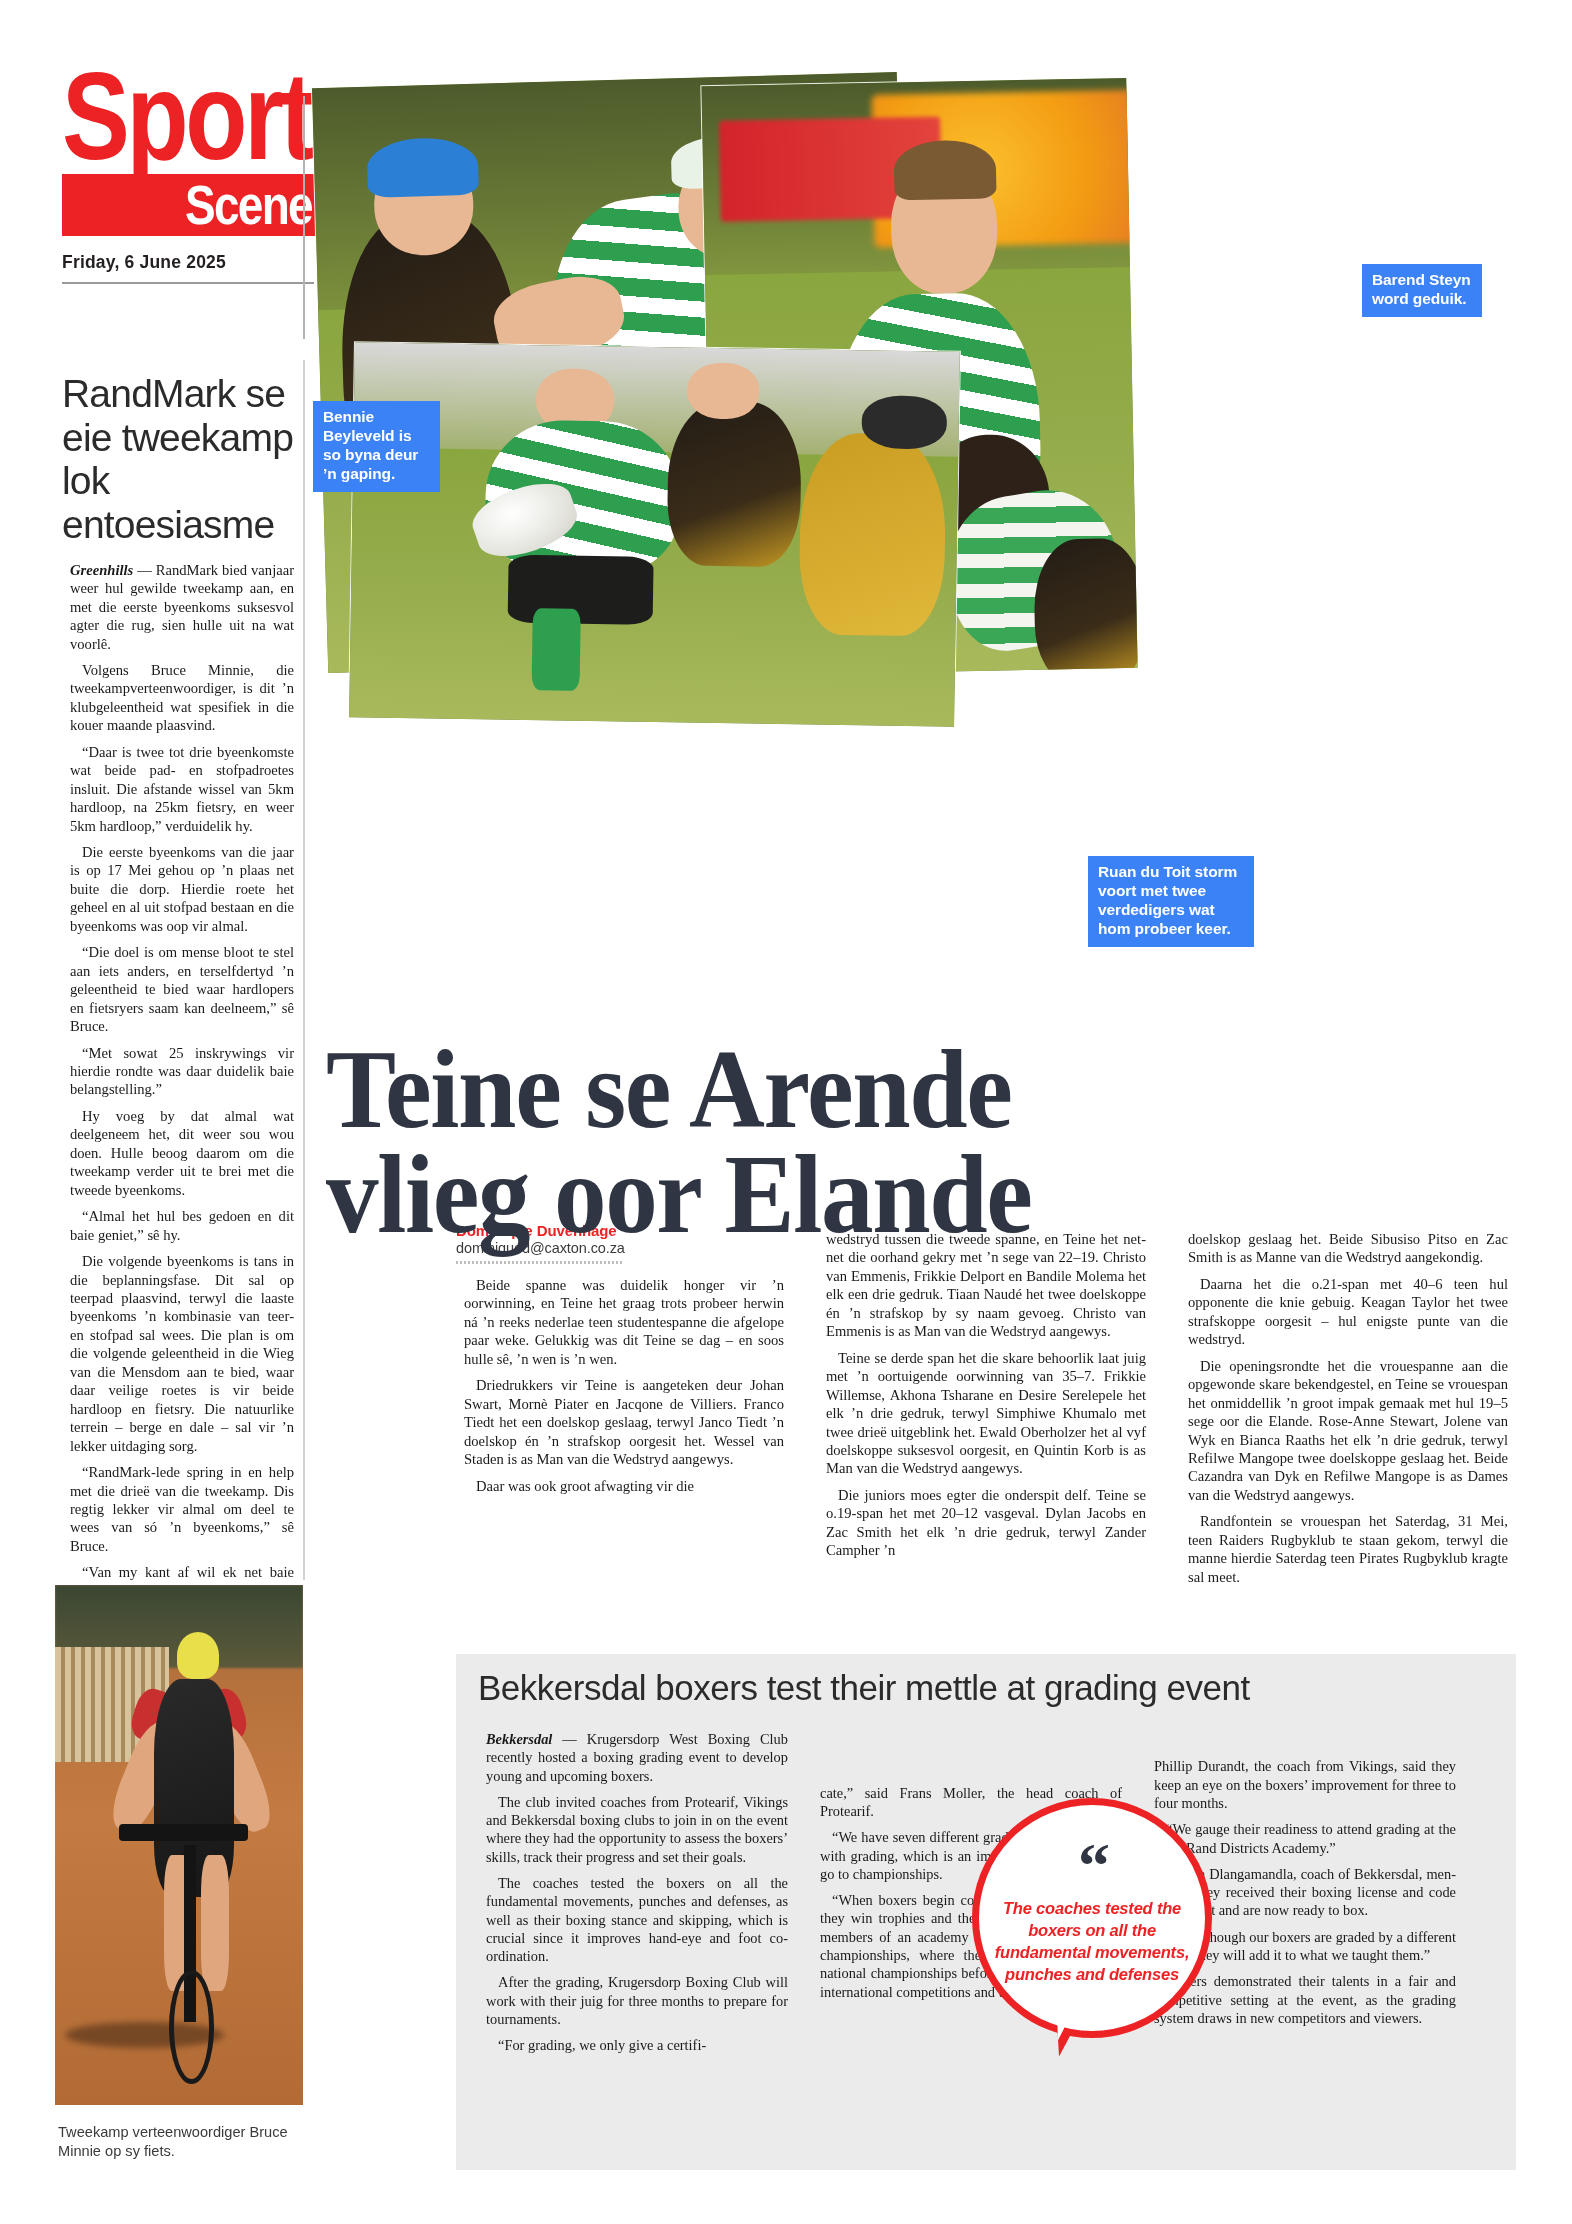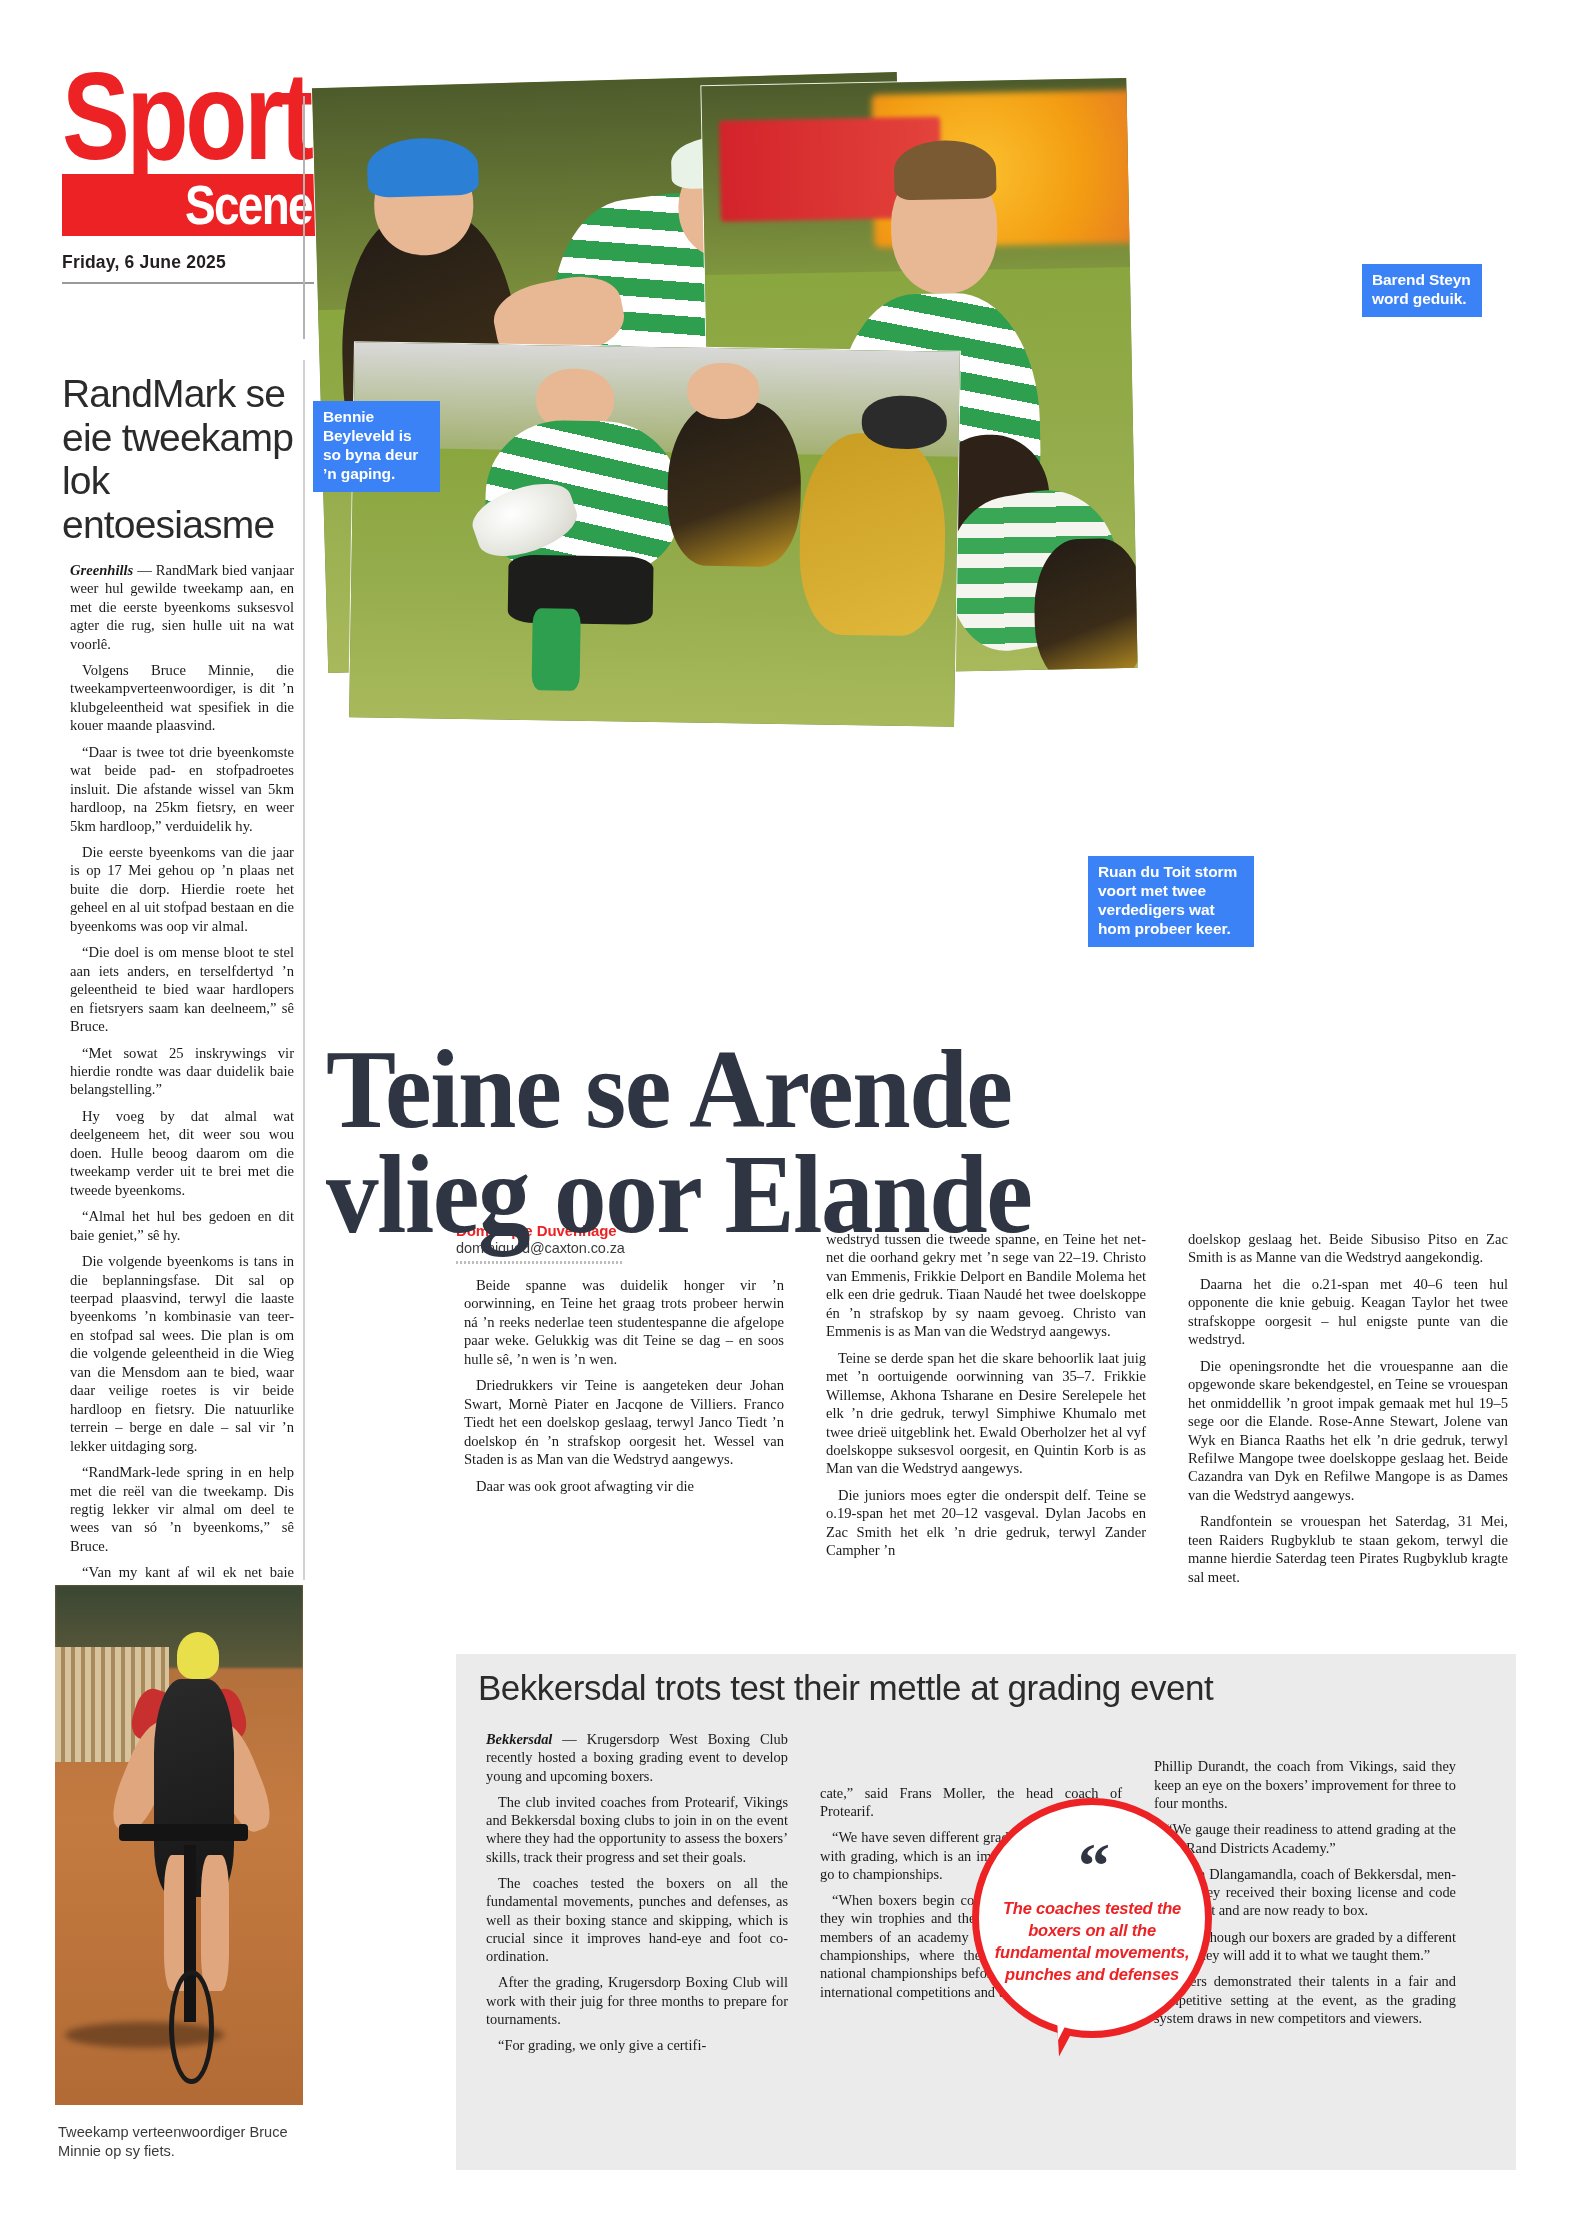--- a/index.html
+++ b/index.html
@@ -290,21 +290,21 @@
     <div class="bodytext" id="left-body">
         <p class="first"><b><i>Greenhills</i></b> — RandMark bied vanjaar weer hul gewilde tweekamp aan, en met die eerste byeenkoms suksesvol agter die rug, sien hulle uit na wat voorlê.</p>
         <p class="">Volgens Bruce Minnie, die tweekamp­verteenwoordiger, is dit ’n klubgeleent­heid wat spesifiek in die kouer maande plaasvind.</p>
         <p class="">“Daar is twee tot drie byeenkomste wat beide pad- en stofpadroetes insluit. Die afstande wissel van 5km hardloop, na 25km fietsry, en weer 5km hardloop,” verduidelik hy.</p>
         <p class="">Die eerste byeenkoms van die jaar is op 17 Mei gehou op ’n plaas net buite die dorp. Hierdie roete het geheel en al uit stofpad bestaan en die byeenkoms was oop vir almal.</p>
         <p class="">“Die doel is om mense bloot te stel aan iets anders, en terselfdertyd ’n geleent­heid te bied waar hardlopers en fietsryers saam kan deelneem,” sê Bruce.</p>
         <p class="">“Met sowat 25 inskrywings vir hierdie rondte was daar duidelik baie belangstel­ling.”</p>
         <p class="">Hy voeg by dat almal wat deelgeneem het, dit weer sou wou doen. Hulle beoog daarom om die tweekamp verder uit te brei met die tweede byeenkoms.</p>
         <p class="">“Almal het hul bes gedoen en dit baie geniet,” sê hy.</p>
         <p class="">Die volgende byeenkoms is tans in die beplanningsfase. Dit sal op teerpad plaasvind, terwyl die laaste byeenkoms ’n kombinasie van teer- en stofpad sal wees. Die plan is om die volgende ge­leentheid in die Wieg van die Mensdom aan te bied, waar daar veilige roetes is vir beide hardloop en fietsry. Die natuur­like terrein – berge en dale – sal vir ’n lekker uitdaging sorg.</p>
-        <p class="">“RandMark-lede spring in en help met die reël van die tweekamp. Dis regtig lekker vir almal om deel te wees van só ’n byeenkoms,” sê Bruce.</p>
+        <p class="">“RandMark-lede spring in en help met die drieë van die tweekamp. Dis regtig lekker vir almal om deel te wees van só ’n byeenkoms,” sê Bruce.</p>
         <p class="">“Van my kant af wil ek net baie dankie sê aan almal wat gehelp het met die voorbereiding, en aan diegene wat deel­geneem het. Vir dié wat gedink het dit is onmoontlik, het julle vir julleself bewys dat dit gedoen kán word,” sluit Bruce af.</p>
       </div>
   </div>
 
   <div class="photo-zone">
 
     <div class="photo ph1">
       <div class="bg-blur"></div>
       <div class="grass"></div>
       <div class="player kit-dark" style="left:4%;top:22%;width:30%;height:48%;"></div>
@@ -383,21 +383,21 @@
             <p class="first">doelskop geslaag het. Beide Sibusiso Pitso en Zac Smith is as Manne van die Wedstryd aangekondig.</p>
             <p class="">Daarna het die o.21-span met 40–6 teen hul opponente die knie gebuig. Keagan Taylor het twee strafskoppe oorgesit – hul enigste punte van die wedstryd.</p>
             <p class="">Die openingsrondte het die vrouespanne aan die opgewonde skare bekendgestel, en Teine se vrouespan het onmiddellik ’n groot impak gemaak met hul 19–5 sege oor die Elande. Rose-Anne Stewart, Jolene van Wyk en Bianca Raaths het elk ’n drie gedruk, terwyl Refilwe Mangope twee doelskoppe geslaag het. Beide Cazandra van Dyk en Refilwe Mangope is as Dames van die Wedstryd aangewys.</p>
             <p class="">Randfontein se vrouespan het Saterdag, 31 Mei, teen Raiders Rugbyklub te staan gekom, terwyl die manne hierdie Saterdag teen Pirates Rugbyklub kragte sal meet.</p>
           </div>
       </div>
     </div>
   </div>
 
   <div class="boxing">
-    <div class="boxing-head">Bekkersdal trots test their mettle at grading event</div>
+    <div class="boxing-head">Bekkersdal boxers test their mettle at grading event</div>
     <div class="boxing-cols">
       <div class="boxing-col">
         <div class="bodytext" id="box-c1">
             <p class="first"><b><i>Bekkersdal</i></b> — Krugersdorp West Boxing Club recently hosted a boxing grading event to develop young and upcoming boxers.</p>
             <p class="">The club invited coaches from Pro­tearif, Vikings and Bekkersdal boxing clubs to join in on the event where they had the opportunity to assess the boxers’ skills, track their progress and set their goals.</p>
             <p class="">The coaches tested the boxers on all the fundamental movements, punches and defenses, as well as their boxing stance and skipping, which is crucial since it improves hand-eye and foot co-ordination.</p>
             <p class="">After the grading, Krugersdorp Boxing Club will work with their juig for three months to prepare for tournaments.</p>
             <p class="">“For grading, we only give a certifi-</p>
           </div>
       </div>

